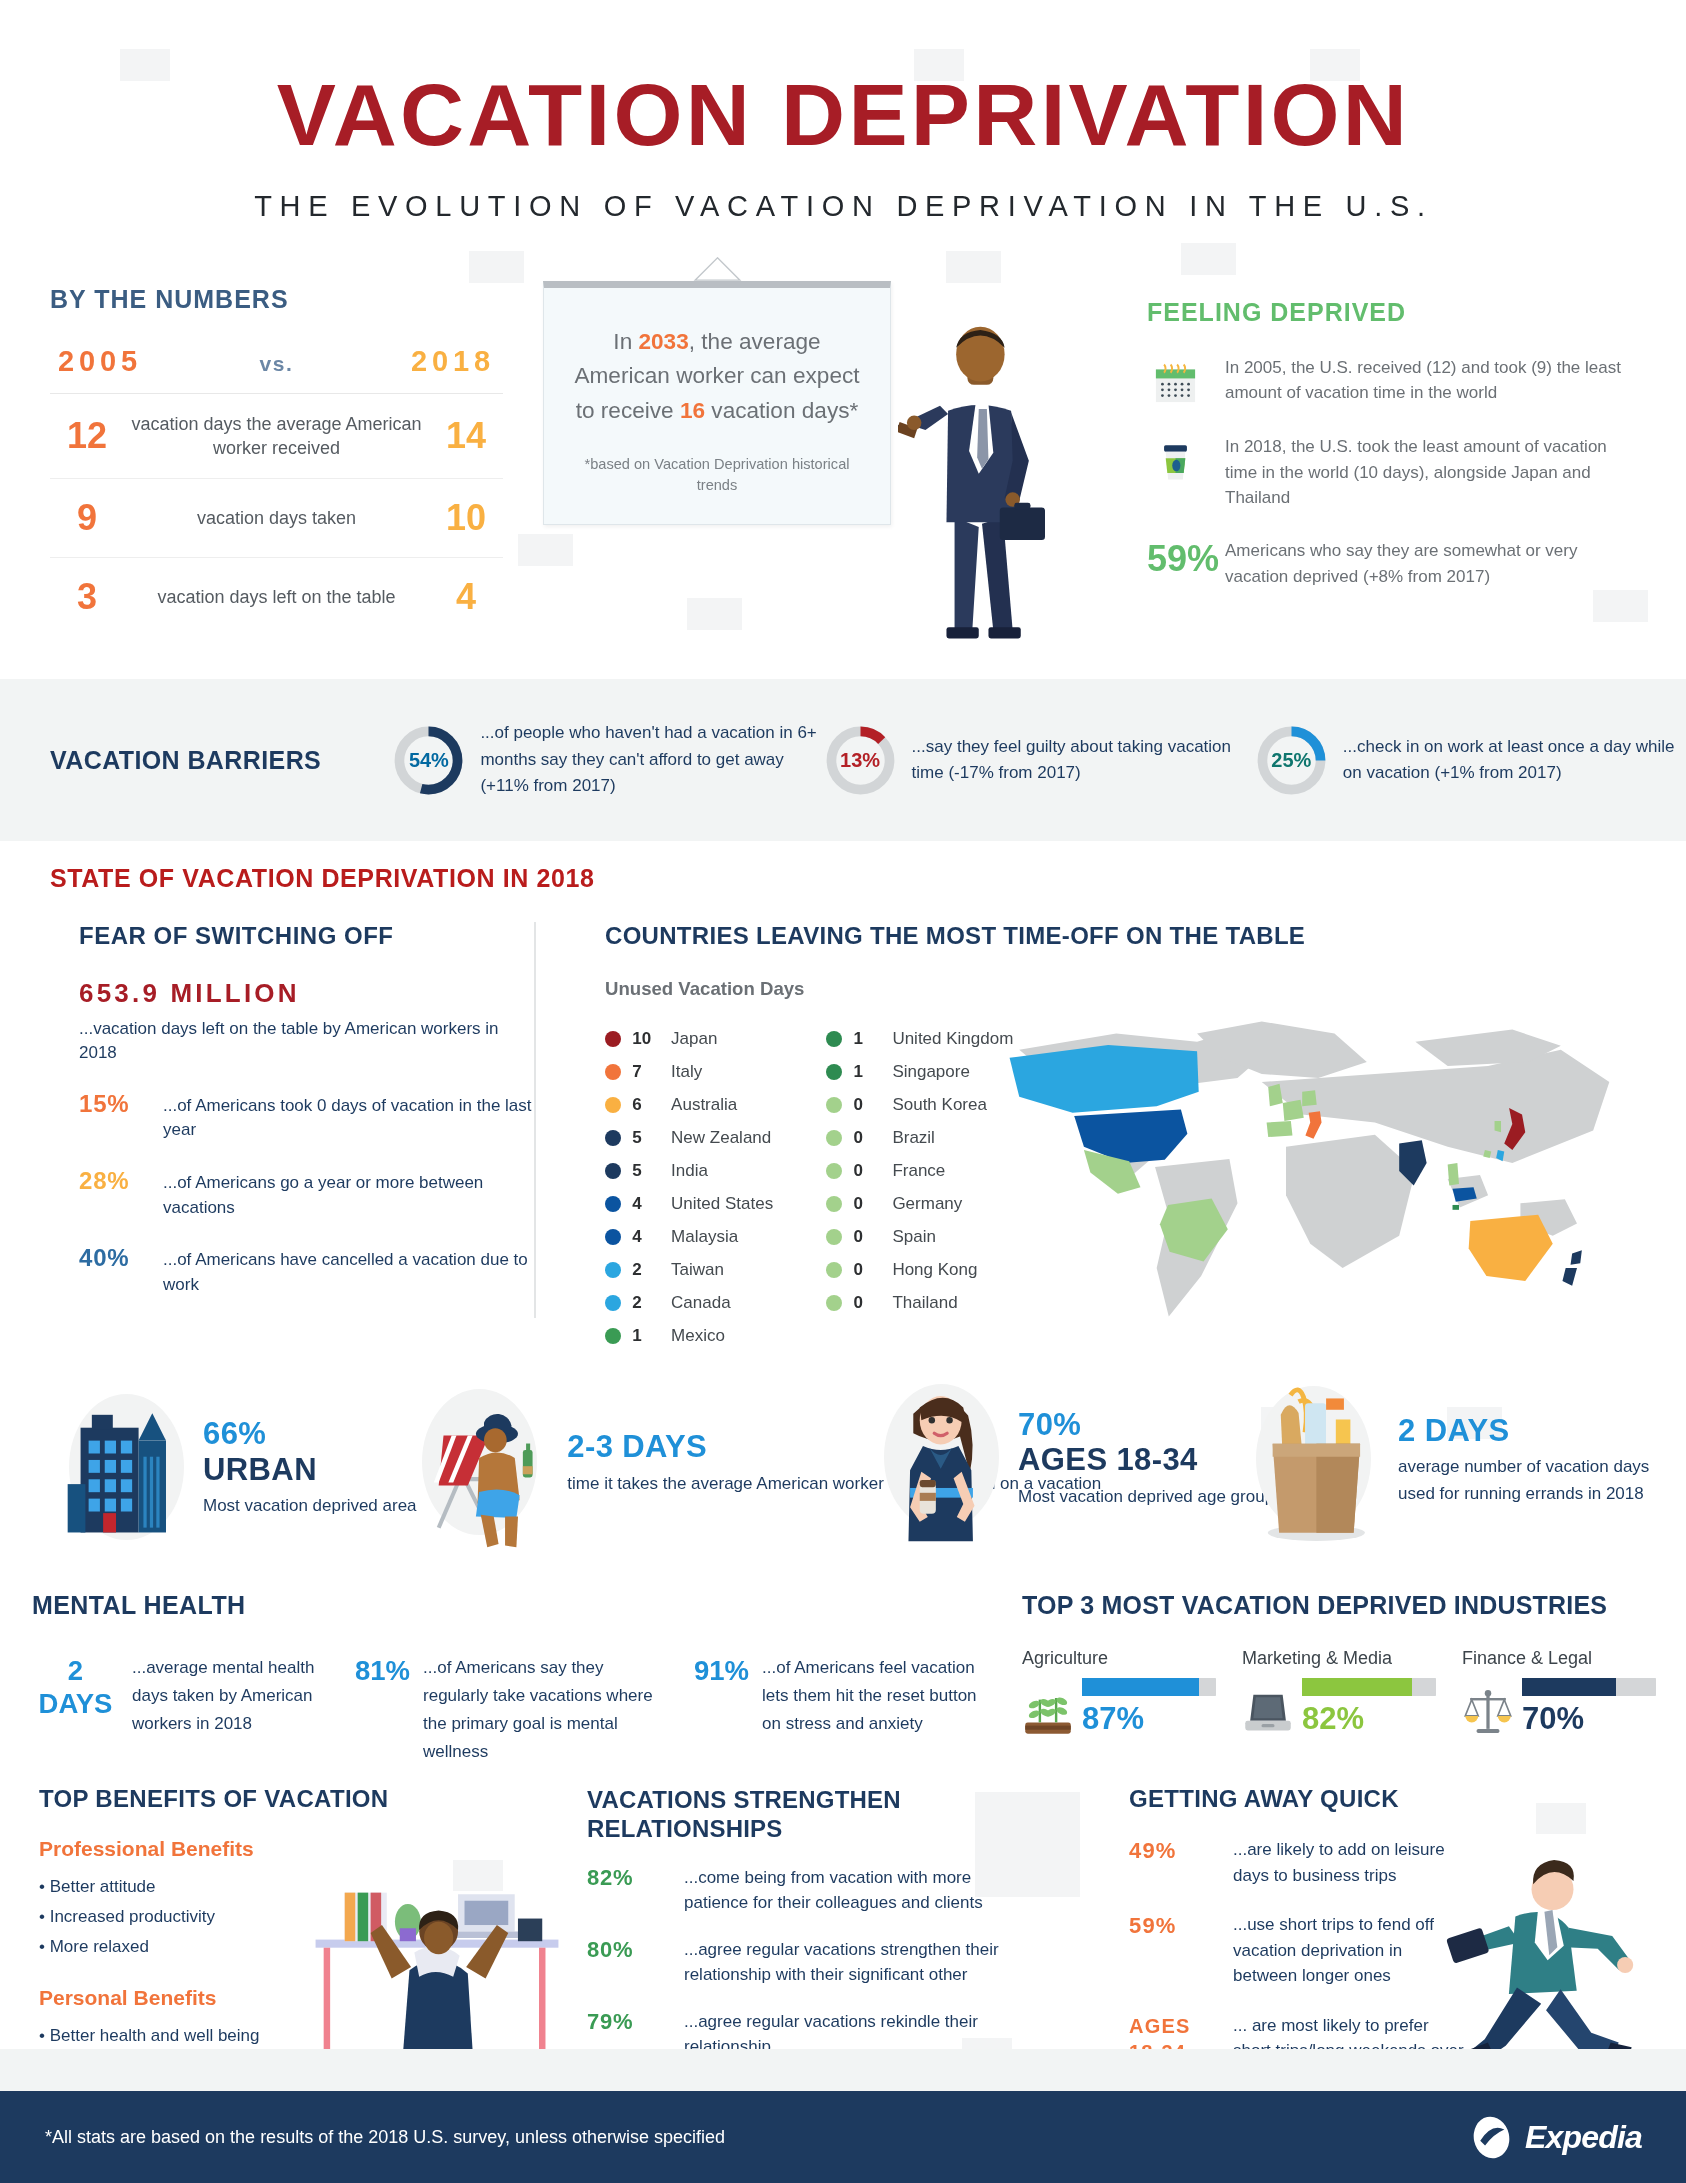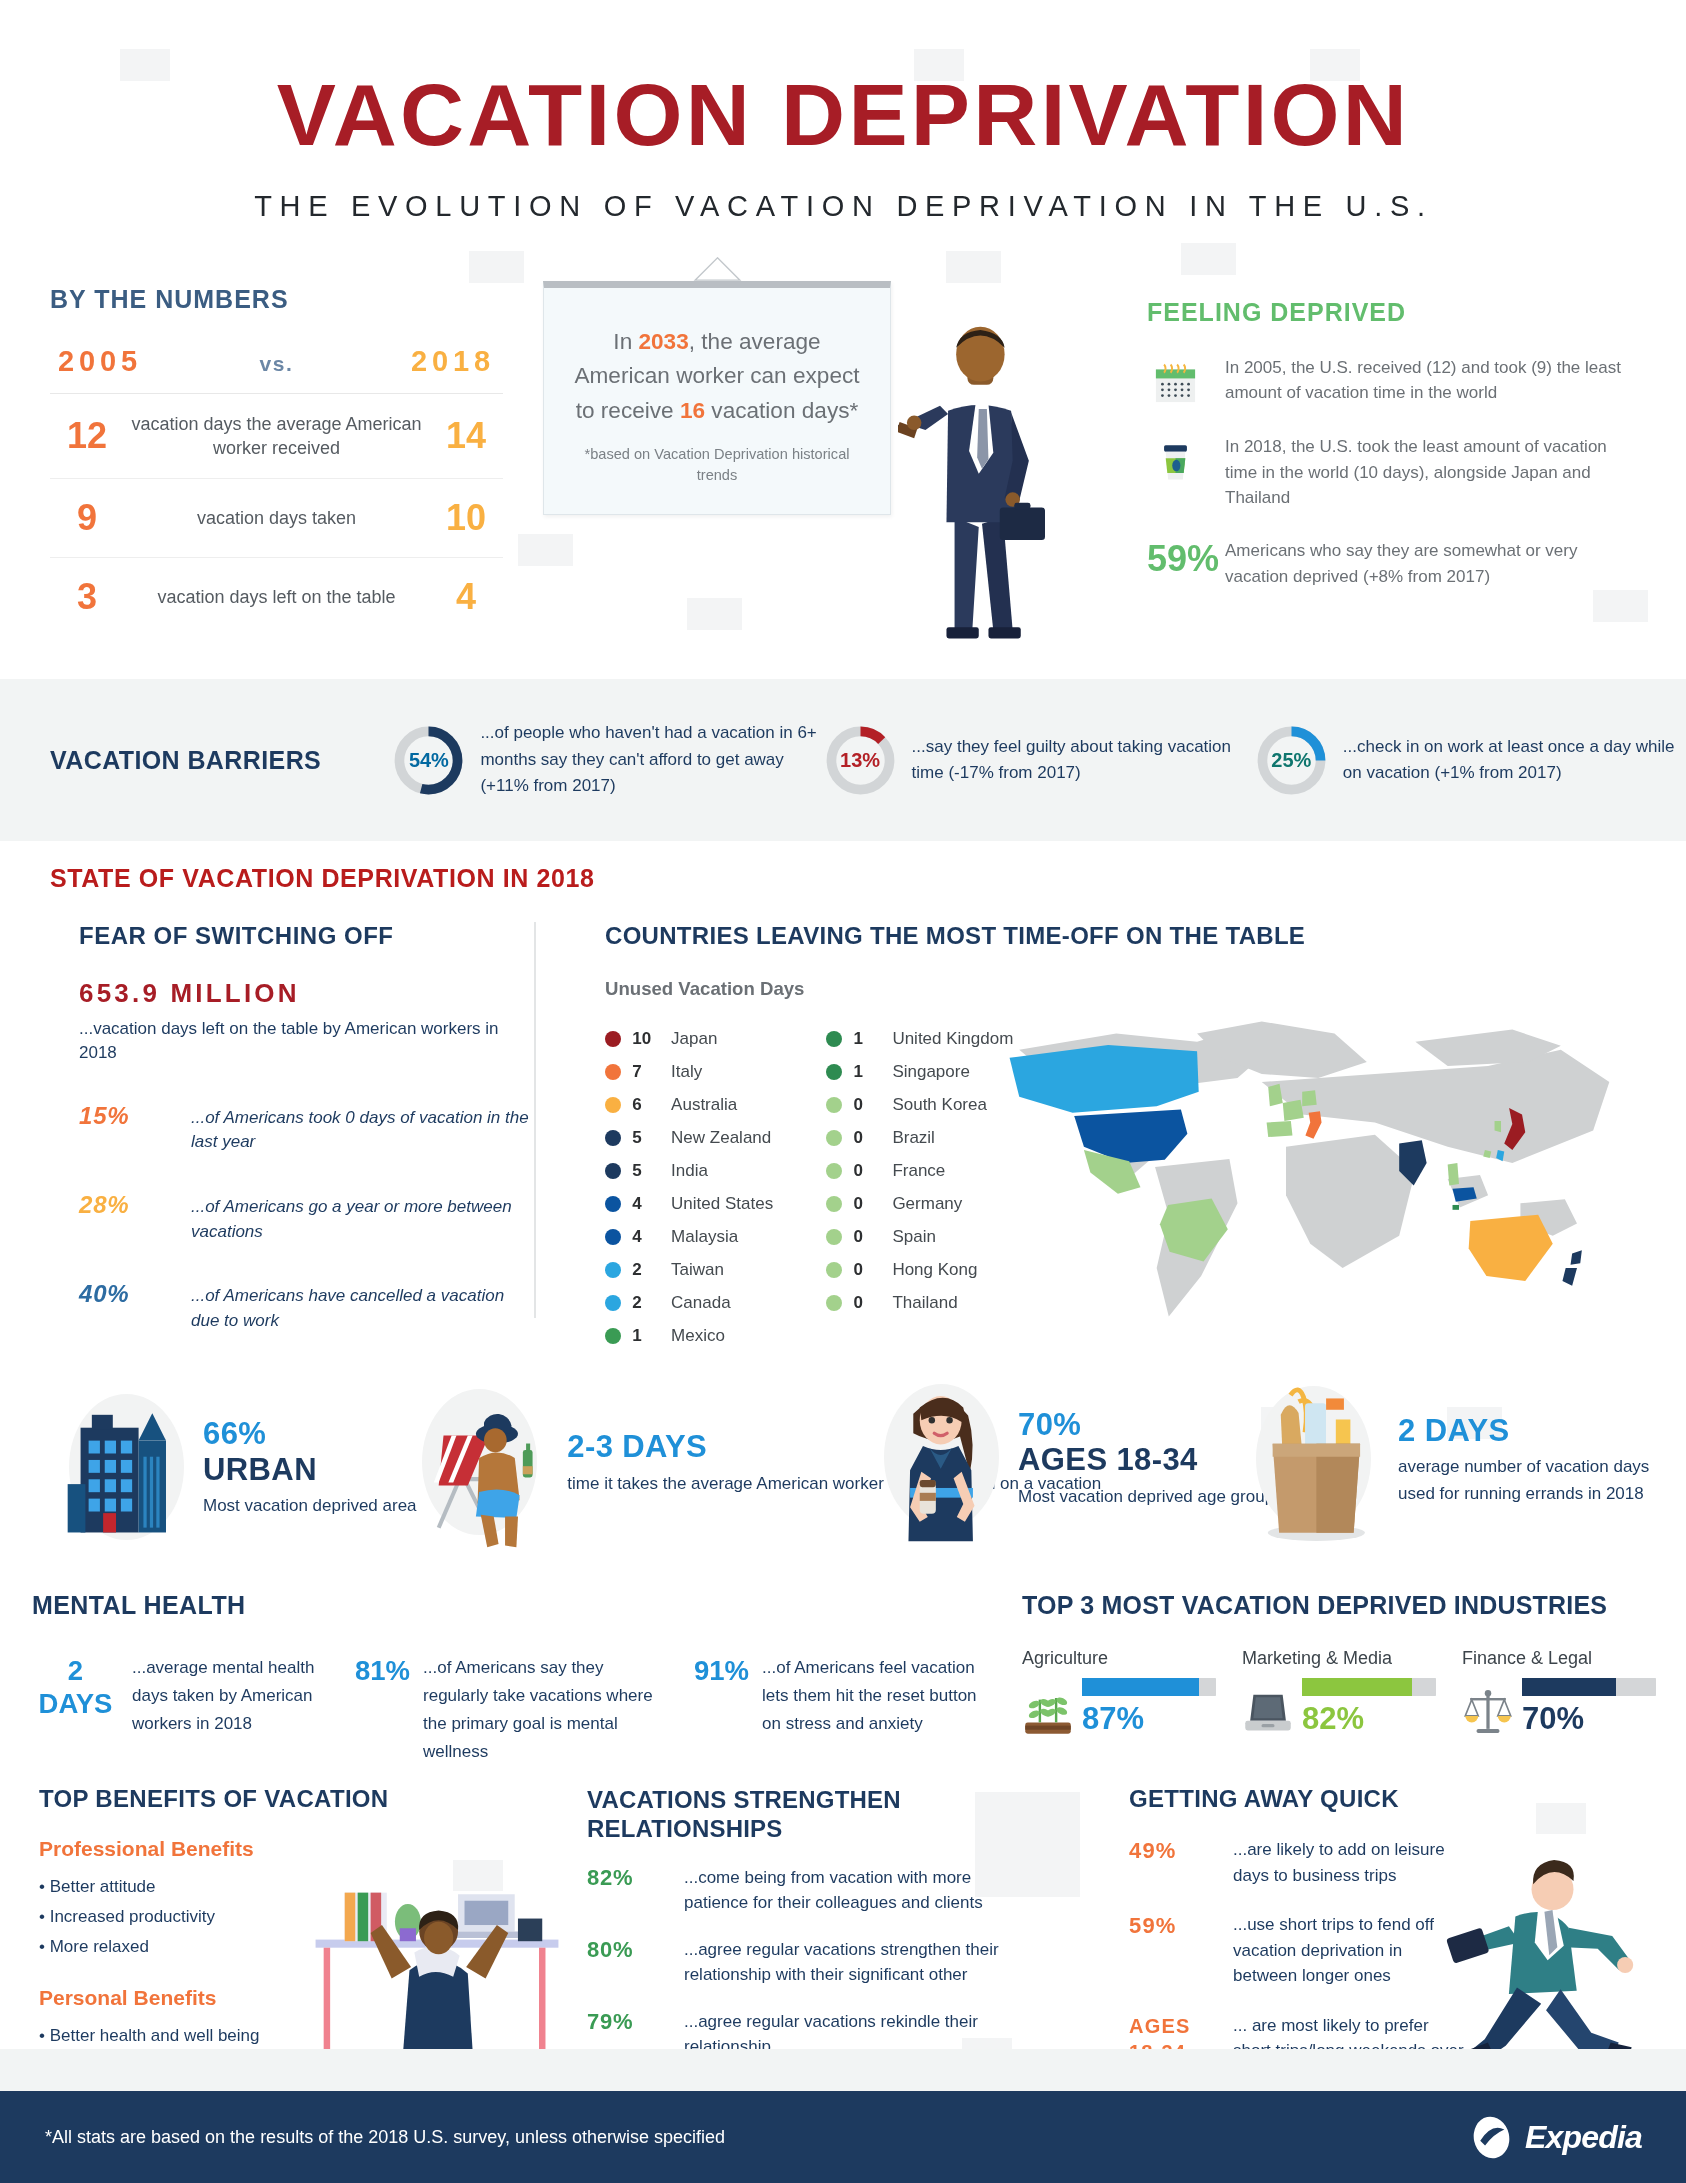--- a/index.html
+++ b/index.html
@@ -44,21 +44,21 @@
   
   .board-wrap { position:absolute; left:543px; top:257px; width:348px; }
   .hook-svg{display:block;margin:0 auto;}
   .board {
     width:348px; background:#f4f9fb; border:0.8px solid #dfe6ea;
     border-top:7.3px solid #b9bec3; padding:37px 24px 27.5px 24px; text-align:center;
     box-shadow: 0.8px 1.6px 4px rgba(0,0,0,.06);
   }
   .board .line { font-size:22.6px; color:#6b7075; line-height:1.52; font-weight:400;}
   .board .line b { color:#f1743b; font-weight:900;}
-  .board .fine { margin-top:16px; font-size:14.6px; color:#7b8186; line-height:1.45;}
+  .board .fine { margin-top:26px; font-size:14.6px; color:#7b8186; line-height:1.45;}
 
   
   .presenter { position:absolute; left:898px; top:315px; width:210px; height:340px;}
 
   
   .deprived { position:absolute; left:1147px; top:298px; width:485px;}
   .deprived .title{font-size:25px;font-weight:900;color:#62bd6d;letter-spacing:1px;}
   .drow{display:flex;gap:21px;margin-top:27.5px;align-items:flex-start;}
   .drow .ico{width:57px;flex:none;display:flex;justify-content:center;padding-top:3.2px;}
   .drow .tx{font-size:17px;line-height:1.5;color:#6b7075;}
@@ -75,21 +75,21 @@
     font-size:20px;font-weight:900;}
   .barrier .bx{font-size:17px;line-height:1.55;color:#1d3a5f;}
 
   
   .state-title{position:absolute;left:50px;top:864px;font-size:25px;font-weight:900;color:#b91c1c;letter-spacing:0.6px;}
 
   .fear{position:absolute;left:79px;top:922px;width:453px;}
   .fear .h{font-size:24px;font-weight:900;color:#1d3a5f;letter-spacing:0.5px;}
   .fear .big{margin-top:27.5px;font-size:26px;font-weight:900;color:#a71d26;letter-spacing:3.2px;}
   .fear .bigsub{margin-top:8px;font-size:17px;line-height:1.45;color:#1d3a5f;}
-  .fearrow{display:flex;gap:28px;margin-top:36px;font-style:italic;}
+  .fearrow{display:flex;gap:0;margin-top:24px;}
   .fearrow .p{font-size:24px;font-weight:900;width:84px;flex:none;letter-spacing:0.8px;}
   .fearrow .t{font-size:17px;line-height:1.45;color:#1d3a5f;padding-top:4px;}
   .vline{position:absolute;left:534px;top:922px;width:1.6px;height:396px;background:#e3e5e6;}
 
   
   .countries{position:absolute;left:605px;top:922px;width:1051px;}
   .countries .h{font-size:24px;font-weight:900;color:#1d3a5f;letter-spacing:0.3px;}
   .countries .sub{margin-top:27.5px;font-size:18.6px;font-weight:700;color:#6b7075;}
   .clist{display:flex;gap:22.6px;margin-top:22.6px;width:420px;}
   .ccol{flex:1;}

